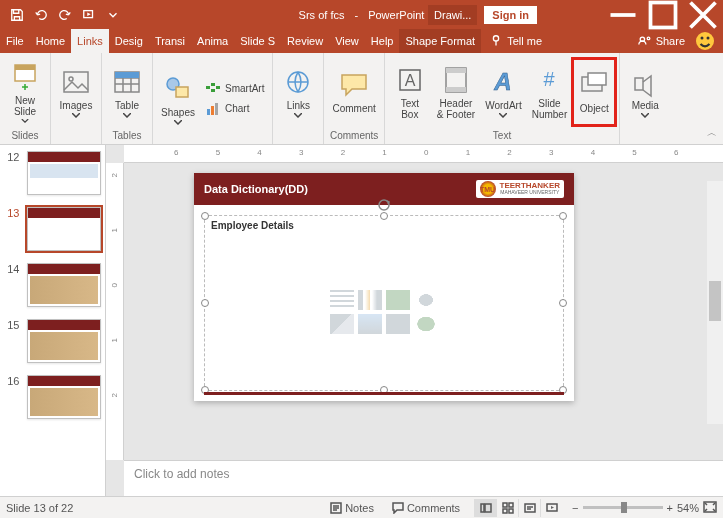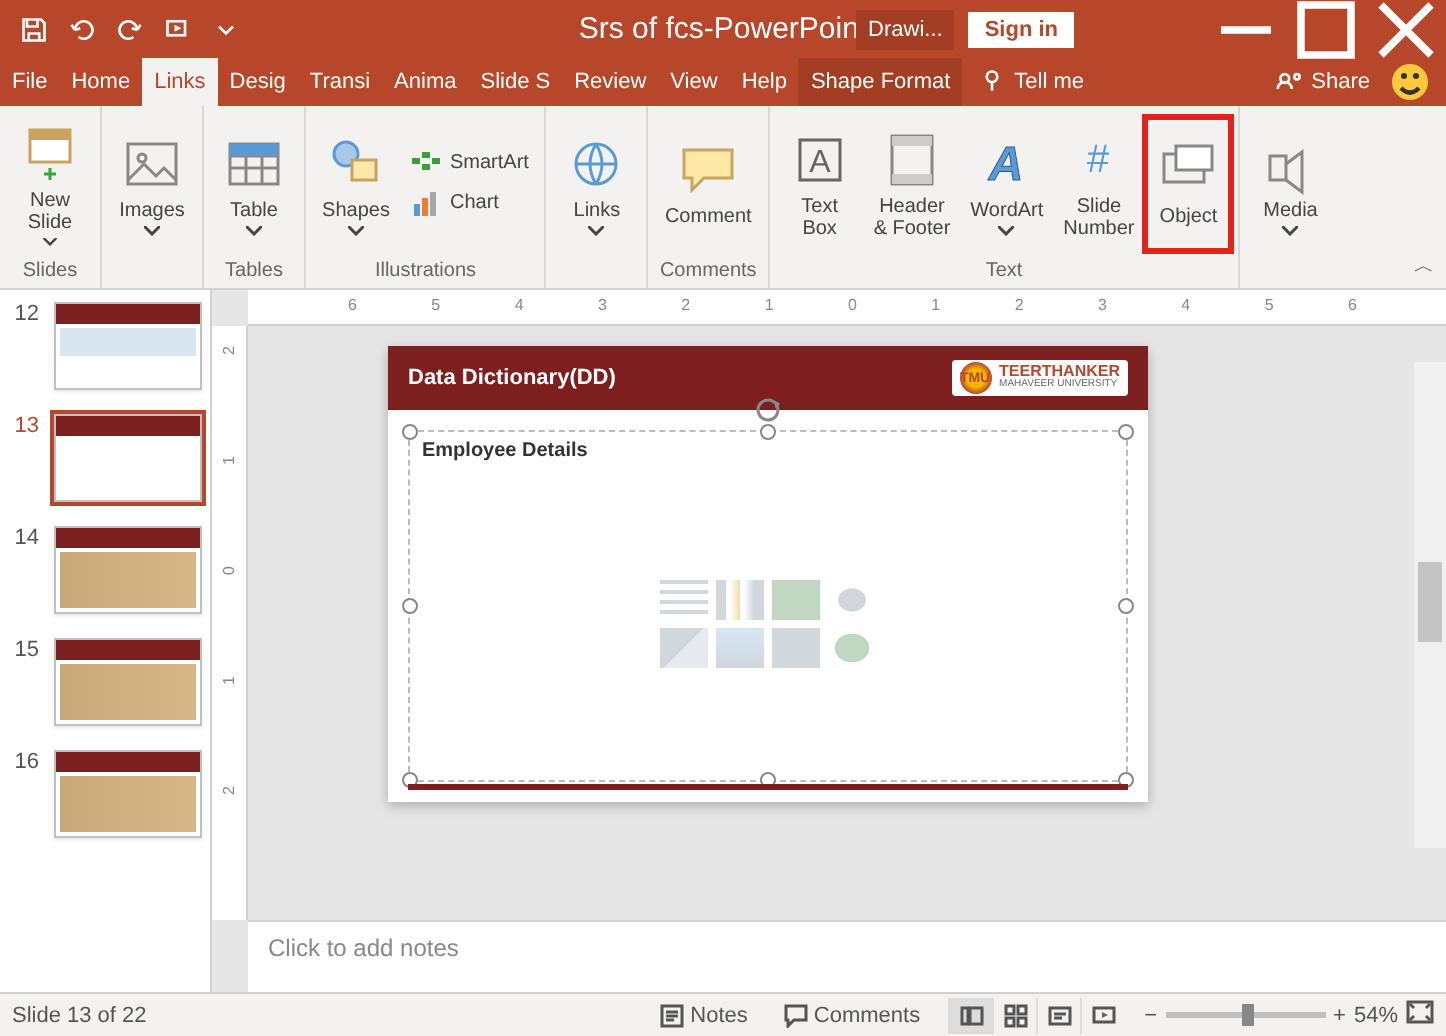--- a/index.html
+++ b/index.html
@@ -3,21 +3,21 @@
 <meta charset="utf-8">
 <style>
 * { margin: 0; padding: 0; box-sizing: border-box; font-family: "Segoe UI", Arial, sans-serif; }
 body { width: 723px; height: 518px; background: #fff; overflow: hidden; font-size: 11px; }
 
 
 .titlebar { height: 29px; background: #b7472a; display: flex; align-items: center; color: #fff; position: relative; }
 .qat { display: flex; align-items: center; gap: 2px; padding-left: 6px; }
 .qat-btn { width: 22px; height: 22px; display: flex; align-items: center; justify-content: center; color: #fff; }
 .qat-btn svg { width: 14px; height: 14px; }
-.title-center { position: absolute; left: 50%; transform: translateX(-50%); display: flex; align-items: center; font-size: 15px; }
+.title-center { position: absolute; left: 50%; transform: translateX(-50%); display: flex; align-items: center; gap: 10px; font-size: 11px; }
 .title-extra { position: absolute; right: 185px; display: flex; align-items: flex-start; gap: 6px; }
 .title-draw { background: #a33d23; padding: 4px 6px; font-size: 11px; }
 .signin { background: #fff; color: #b7472a; padding: 3px 8px; font-size: 11px; border: 1px solid #b7472a; font-weight: 600; }
 .winctrl { position: absolute; right: 0; display: flex; }
 .winctrl div { width: 40px; height: 29px; display: flex; align-items: center; justify-content: center; }
 
 
 .tabs { height: 24px; background: #b7472a; display: flex; align-items: center; color: #fff; font-size: 11px; }
 .tab { padding: 4px 6px; height: 24px; display: flex; align-items: center; }
 .tab.active { background: #f3f2f1; color: #b7472a; }
@@ -52,21 +52,21 @@
 .thumb .tbody { position: absolute; top: 12px; left: 2px; right: 2px; bottom: 2px; }
 
 
 .editor { flex: 1; display: flex; flex-direction: column; position: relative; }
 .ruler-h { height: 18px; background: #fff; border-bottom: 1px solid #d0d0d0; margin-left: 18px; position: relative; font-size: 8px; color: #888; overflow: hidden; }
 .ruler-h span { position: absolute; top: 3px; }
 .ruler-v { width: 18px; background: #fff; border-right: 1px solid #d0d0d0; position: absolute; left: 0; top: 18px; bottom: 36px; font-size: 8px; color: #888; }
 .ruler-v span { position: absolute; left: 4px; writing-mode: vertical-rl; transform: rotate(180deg); }
 .canvas { flex: 1; margin-left: 18px; background: #e6e6e6; position: relative; overflow: hidden; }
 .slide { position: absolute; left: 70px; top: 10px; width: 380px; height: 228px; background: #fff; box-shadow: 0 2px 6px rgba(0,0,0,0.25); }
-.slide-hdr { height: 32px; background: #7d1f1f; display: flex; align-items: center; padding: 0 10px; color: #fff; font-size: 11px; font-weight: 600; justify-content: space-between; }
+.slide-hdr { height: 32px; background: #7d1f1f; display: flex; align-items: center; padding: 0 10px; color: #fff; font-size: 11px; font-weight: 600; justify-content: space-between; text-align: center; }
 .uni { display: flex; align-items: center; gap: 4px; background: #fff; border-radius: 2px; padding: 1px 4px; }
 .uni-logo { width: 16px; height: 16px; background: radial-gradient(circle,#f5b800 40%,#b7472a 70%); border-radius: 50%; font-size: 7px; color: #b7472a; display: flex; align-items: center; justify-content: center; font-weight: bold; }
 .uni-text { font-size: 8px; color: #b7472a; font-weight: bold; line-height: 7px; }
 .uni-text small { font-size: 5px; color: #666; font-weight: normal; display: block; }
 .content-ph { position: absolute; left: 10px; top: 42px; right: 10px; bottom: 10px; border: 1px dashed #bbb; }
 .content-ph .subtitle { font-size: 10px; font-weight: 600; padding: 4px 6px; color: #333; }
 .ph-icons { position: absolute; left: 50%; top: 55%; transform: translate(-50%,-50%); display: grid; grid-template-columns: repeat(4, 24px); gap: 4px; opacity: 0.45; }
 .ph-icons div { width: 24px; height: 20px; background: #9aa7b0; }
 .sel-handle { width: 8px; height: 8px; background: #fff; border: 1px solid #888; border-radius: 50%; position: absolute; }
 .rot-handle { width: 14px; height: 14px; position: absolute; left: 50%; top: -18px; transform: translateX(-50%); }
@@ -272,21 +272,20 @@
         <div class="smbtn">
           <div class="ico" style="color:#5b9bd5"><svg viewBox="0 0 16 16">
                 <rect x="2" y="8" width="3" height="6" fill="#5b9bd5" stroke="none"></rect>
                 <rect x="6" y="5" width="3" height="9" fill="#ed7d31" stroke="none"></rect>
                 <rect x="10" y="2" width="3" height="12" fill="#a5a5a5" stroke="none"></rect>
               </svg></div>
           <span>Chart</span>
         </div>
       </div>
     </div>
-    <div class="group-label">Illustrations</div>
   </div>
 
   <div class="group">
     <div class="group-body">
       <div class="bigbtn">
         <div class="ico" style="color:#5b9bd5">
             <svg viewBox="0 0 32 32">
               <circle cx="16" cy="16" r="10"></circle>
               <path d="M6 16h20M16 6q6 10 0 20M16 6q-6 10 0 20"></path>
             </svg>

